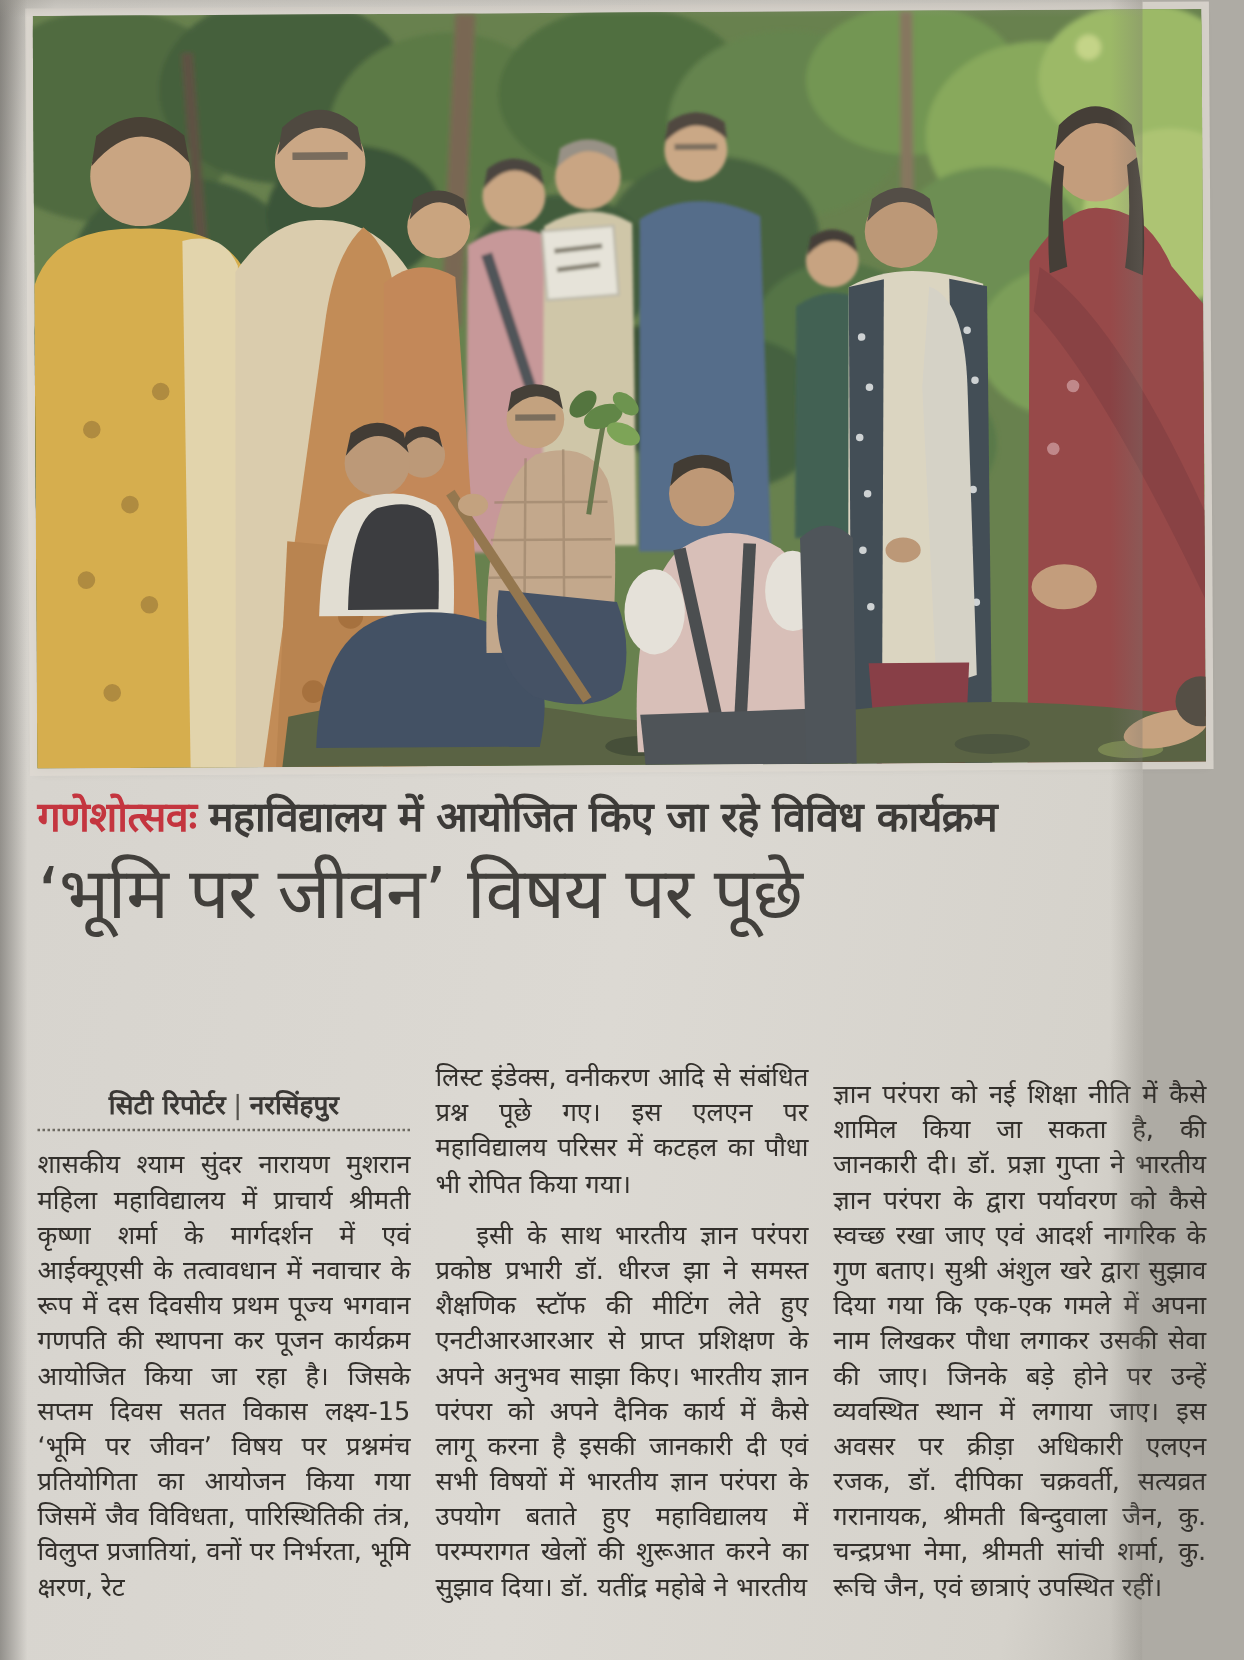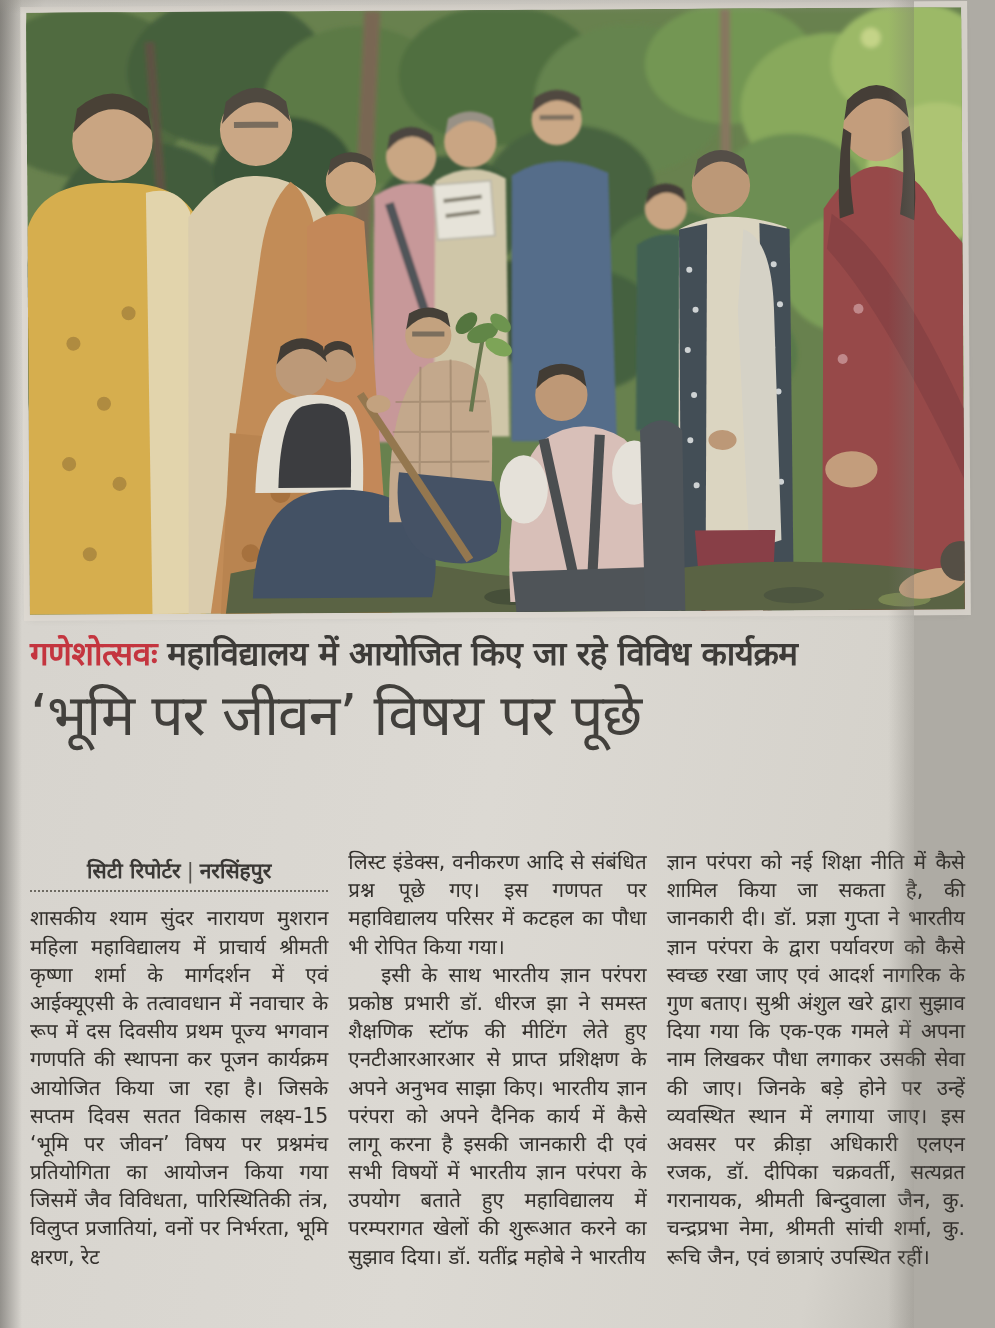--- a/index.html
+++ b/index.html
@@ -65,21 +65,21 @@
   }
   .byline .sep{font-weight:400;padding:0 6px;color:#55524d;}
   .byline-rule{
     border-top:2px dotted #6d6a62;margin:0 0 12px 0;height:0;
   }
   .col p{
     margin:0;font-size:20.5px;line-height:1.375;color:#33302c;
     text-align:justify;text-justify:inter-word;
   }
   .col p.indent{text-indent:1.6em;}
-  .col p + p{margin-top:0;}
+  .col p + p{margin-top:13px;}
 </style>
 </head>
 <body>
 
 <div class="scan">
 
   <div class="photo-wrap">
     <svg viewBox="0 0 930 600" preserveAspectRatio="none">
       <defs>
         <filter id="soft" x="-10%" y="-10%" width="120%" height="120%">
@@ -302,21 +302,21 @@
 
   <div class="columns">
     <div class="col">
       <div class="byline">
         <span>सिटी रिपोर्टर</span><span class="sep">|</span><span>नरसिंहपुर</span>
       </div>
       <div class="byline-rule"></div>
       <p>शासकीय श्याम सुंदर नारायण मुशरान महिला महाविद्यालय में प्राचार्य श्रीमती कृष्णा शर्मा के मार्गदर्शन में एवं आईक्यूएसी के तत्वावधान में नवाचार के रूप में दस दिवसीय प्रथम पूज्य भगवान गणपति की स्थापना कर पूजन कार्यक्रम आयोजित किया जा रहा है। जिसके सप्तम दिवस सतत विकास लक्ष्य-15 ‘भूमि पर जीवन’ विषय पर प्रश्नमंच प्रतियोगिता का आयोजन किया गया जिसमें जैव विविधता, पारिस्थितिकी तंत्र, विलुप्त प्रजातियां, वनों पर निर्भरता, भूमि क्षरण, रेट</p>
     </div>
     <div class="col">
-      <p>लिस्ट इंडेक्स, वनीकरण आदि से संबंधित प्रश्न पूछे गए। इस गणपत पर महाविद्यालय परिसर में कटहल का पौधा भी रोपित किया गया।</p>
+      <p>लिस्ट इंडेक्स, वनीकरण आदि से संबंधित प्रश्न पूछे गए। इस एलएन पर महाविद्यालय परिसर में कटहल का पौधा भी रोपित किया गया।</p>
       <p class="indent">इसी के साथ भारतीय ज्ञान परंपरा प्रकोष्ठ प्रभारी डॉ. धीरज झा ने समस्त शैक्षणिक स्टॉफ की मीटिंग लेते हुए एनटीआरआरआर से प्राप्त प्रशिक्षण के अपने अनुभव साझा किए। भारतीय ज्ञान परंपरा को अपने दैनिक कार्य में कैसे लागू करना है इसकी जानकारी दी एवं सभी विषयों में भारतीय ज्ञान परंपरा के उपयोग बताते हुए महाविद्यालय में परम्परागत खेलों की शुरूआत करने का सुझाव दिया। डॉ. यतींद्र महोबे ने भारतीय</p>
     </div>
     <div class="col">
       <p>ज्ञान परंपरा को नई शिक्षा नीति में कैसे शामिल किया जा सकता है, की जानकारी दी। डॉ. प्रज्ञा गुप्ता ने भारतीय ज्ञान परंपरा के द्वारा पर्यावरण को कैसे स्वच्छ रखा जाए एवं आदर्श नागरिक के गुण बताए। सुश्री अंशुल खरे द्वारा सुझाव दिया गया कि एक-एक गमले में अपना नाम लिखकर पौधा लगाकर उसकी सेवा की जाए। जिनके बड़े होने पर उन्हें व्यवस्थित स्थान में लगाया जाए। इस अवसर पर क्रीड़ा अधिकारी एलएन रजक, डॉ. दीपिका चक्रवर्ती, सत्यव्रत गरानायक, श्रीमती बिन्दुवाला जैन, कु. चन्द्रप्रभा नेमा, श्रीमती सांची शर्मा, कु. रूचि जैन, एवं छात्राएं उपस्थित रहीं।</p>
     </div>
   </div>
 
   <div class="edge-left"></div>
   <div class="edge-right"></div>
   <div class="edge-top"></div>

